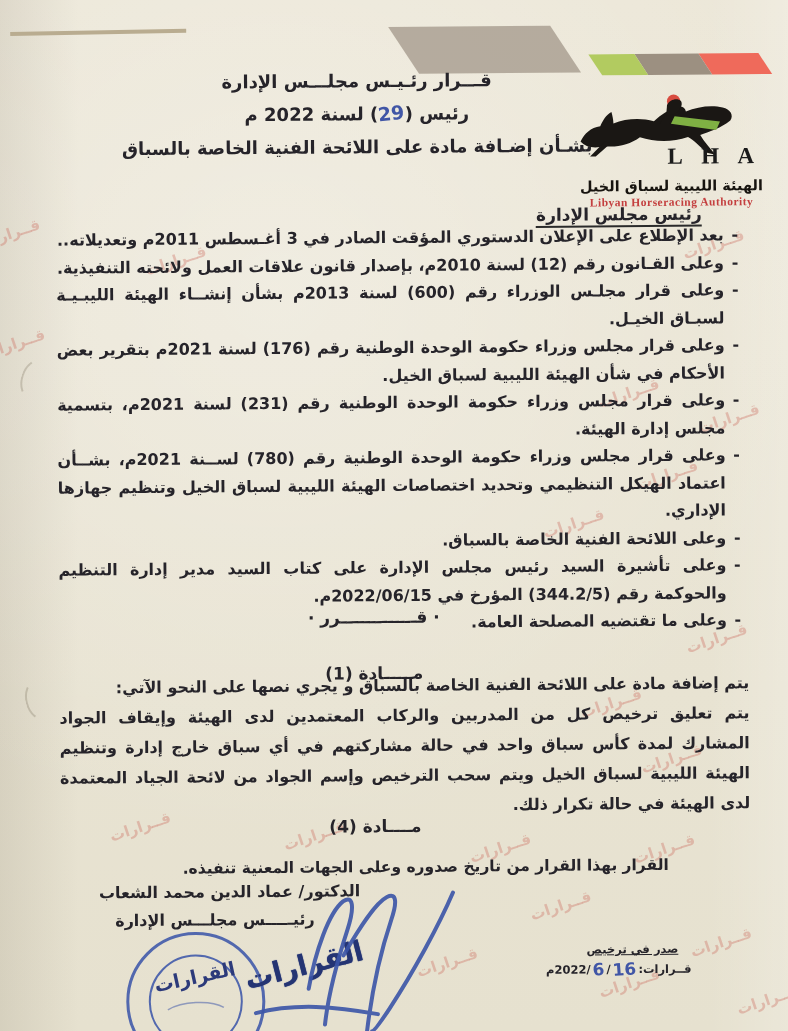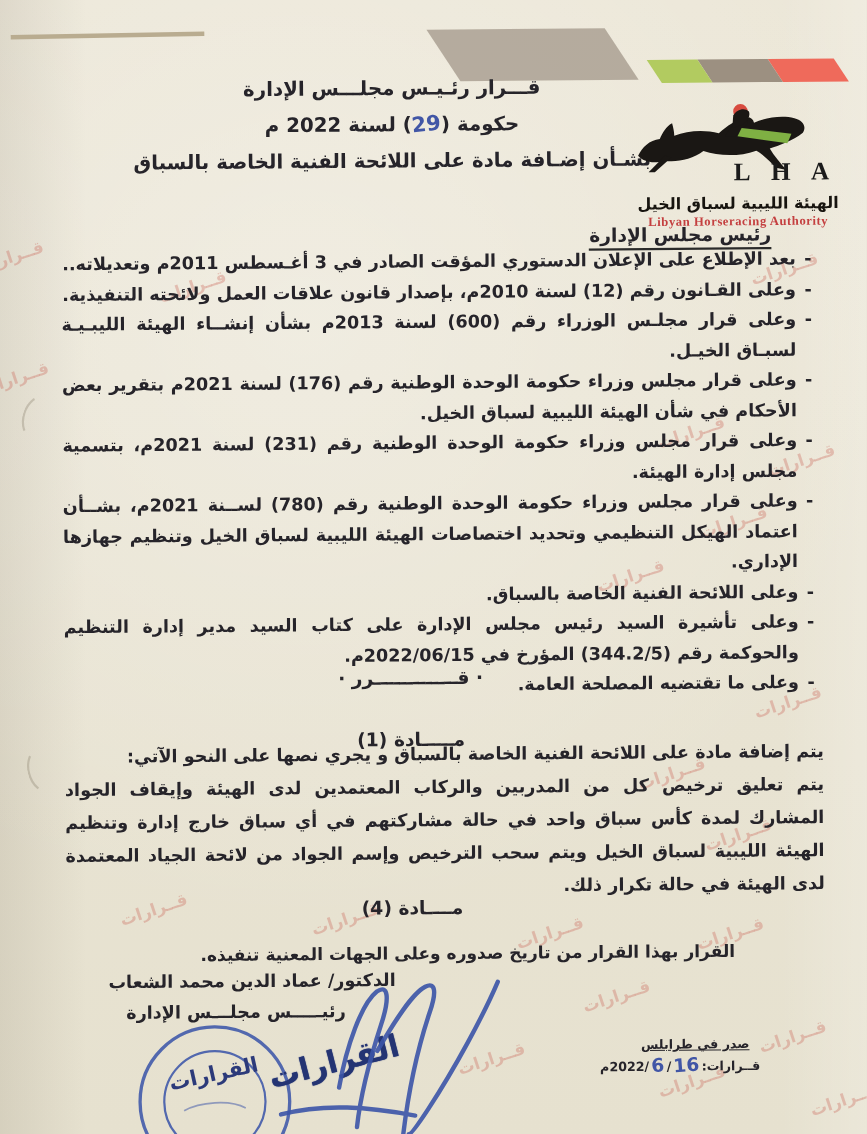--- a/index.html
+++ b/index.html
@@ -101,21 +101,21 @@
       <div style="width:64px;background:#9c9081"></div>
       <div style="width:46px;background:#b2cb60"></div>
     </div>
 
     <div class="curl" style="left:22px;top:356px;transform:rotate(18deg)"></div>
     <div class="curl" style="left:24px;top:676px;transform:rotate(-14deg)"></div>
 
     <div class="title-block">
       <div>قـــرار رئـيـس مجلـــس الإدارة</div>
       <div>
-        <span>حكومة (</span><span class="hand">29</span><span>) لسنة 2022 م</span>
+        <span>رئيس (</span><span class="hand">29</span><span>) لسنة 2022 م</span>
       </div>
       <div>بشـأن إضـافة مادة على اللائحة الفنية الخاصة بالسباق</div>
     </div>
 
     <div class="logo">
       <svg width="192" height="66" viewBox="0 0 200 70">
         <path fill="#1a1714" d="M4,52 C8,44 15,37 25,36 C28,30 31,24 37,21 C38,25 39,29 39,33 C52,28 68,27 82,31 C90,24 99,18 107,16 C112,15 115,17 116,21 C128,16 143,14 155,17 C163,19 167,25 163,31 C153,39 140,43 131,46 C135,53 141,60 147,67 L138,65 C130,58 124,51 118,48 C101,54 82,53 67,48 C56,56 41,59 29,57 C19,60 9,58 4,52 Z"></path>
         <path fill="#1a1714" d="M30,52 L14,68 L20,68 L36,54 Z"></path>
         <path fill="#1a1714" d="M88,34 C92,26 99,20 106,18 C110,17 111,20 108,24 L98,34 Z"></path>
         <path fill="#7fb043" d="M104,26 L152,32 L148,41 L100,34 Z"></path>
@@ -178,21 +178,21 @@
 
     <div class="cword" style="top:816px">مــــادة (4)</div>
     <div class="effective">
       <b>القرار</b><span> بهذا القرار من تاريخ صدوره وعلى الجهات المعنية تنفيذه.</span>
     </div>
 
     <div class="sig-name">الدكتور/ عماد الدين محمد الشعاب</div>
     <div class="sig-role">رئيـــــس مجلـــس الإدارة</div>
 
     <div class="issued">
-      <div class="place">صدر في طرابلس</div>
+      <div class="place">صدر في ترخيص</div>
       <div class="dline">
         <span>قــرارات:</span>
         <span class="hand">16</span>
         <span>/</span>
         <span class="hand">6</span>
         <span>/2022م</span>
       </div>
     </div>
 
     <svg class="stamp" width="160" height="160" viewBox="0 0 160 160">

